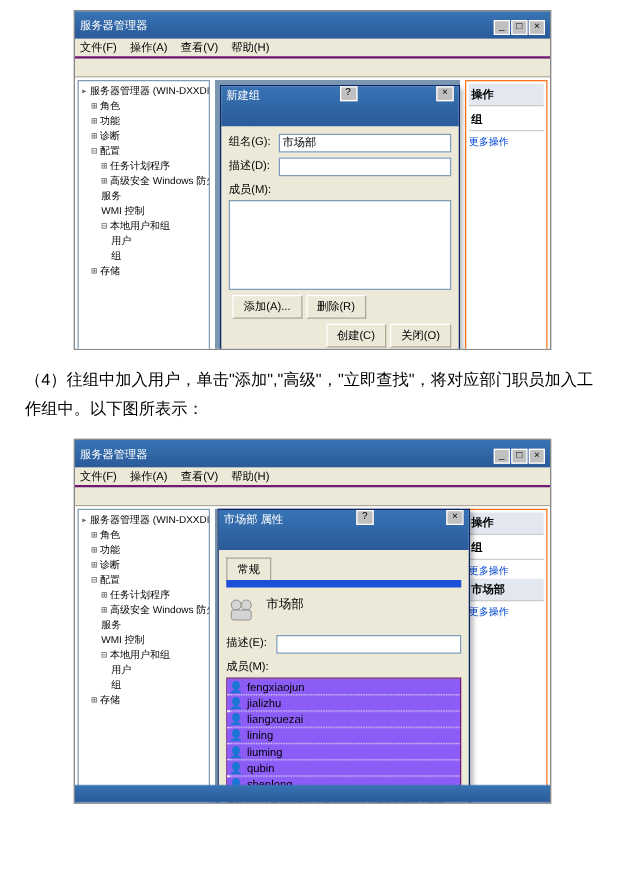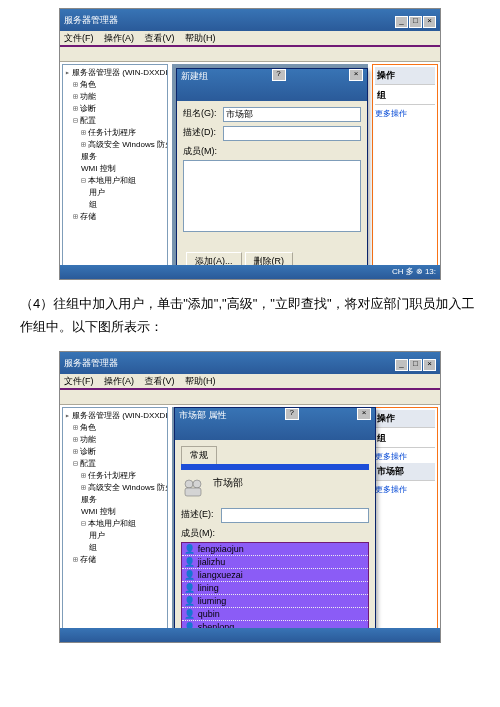--- a/index.html
+++ b/index.html
@@ -21,21 +21,21 @@
 .right .link{color:#0046d5;font-size:8px;padding:1px 0}
 .dialog{position:absolute;background:#ece9d8;border:1px solid #0a246a;box-shadow:2px 2px 4px rgba(0,0,0,.3)}
 .dlg-title{background:linear-gradient(#3874b5,#2a5a99);color:#fff;height:32px;line-height:14px;padding:0 4px;font-size:9px;display:flex;justify-content:space-between}
 .dlg-title .x{width:12px;height:10px;background:#c0c0c0;border:1px solid #fff;text-align:center;line-height:8px;color:#000;font-size:8px}
 .dlg-body{padding:6px}
 .row{display:flex;align-items:flex-start;margin-bottom:4px}
 .row label{width:40px;font-size:9px}
 .row input{flex:1;border:1px solid #7f9db9;height:13px;font-size:9px;padding:0 2px;background:#fff}
 .bigbox{border:1px solid #7f9db9;background:#fff;height:70px;margin-bottom:4px}
 .btn{background:#ece9d8;border:1px solid #aca899;border-top-color:#fff;border-left-color:#fff;padding:2px 8px;font-size:9px;margin-left:3px}
-.btnrow{display:flex;justify-content:flex-end;margin-top:20px}
+.btnrow{display:flex;justify-content:flex-end;margin-top:4px}
 .btnrow.l{justify-content:flex-start}
 .taskbar{position:absolute;bottom:0;left:0;right:0;height:14px;background:linear-gradient(#3874b5,#2a5a99);font-size:8px;color:#fff;line-height:14px;text-align:right;padding-right:4px}
 .tabstrip{display:flex;border-bottom:6px solid #1d4ed8;margin-bottom:6px}
 .tab{background:#ece9d8;border:1px solid #aca899;border-bottom:none;padding:2px 8px;font-size:9px;margin-right:2px}
 .icon-comp{width:24px;height:24px;display:inline-block}
 .memberlist{border:1px solid #701a75;background:#8b5cf6;height:90px;overflow:auto;font-size:9px}
 .memberlist div{padding:1px 2px;border-bottom:1px dotted #eee}
 .computer{fill:#d4d4d4;stroke:#666;stroke-width:.5}
 </style>
 </head>
@@ -99,21 +99,20 @@
           </div>
         </div>
       </div>
     </div>
     <div class="right">
       <div class="hdr">操作</div>
       <div class="hdr" style="background:#fff">组</div>
       <div class="link">更多操作</div>
     </div>
   </div>
-  <div class="taskbar"><span>CH 多 ⊗ 13:</span></div>
 </div>
 
 <p class="doc-text">（4）往组中加入用户，单击"添加","高级"，"立即查找"，将对应部门职员加入工作组中。以下图所表示：</p>
 
 <div class="screenshot" style="height:290px">
   <div class="titlebar">
     <span>服务器管理器</span>
     <span class="btns">
       <span>_</span><span>□</span><span>×</span>
     </span>

